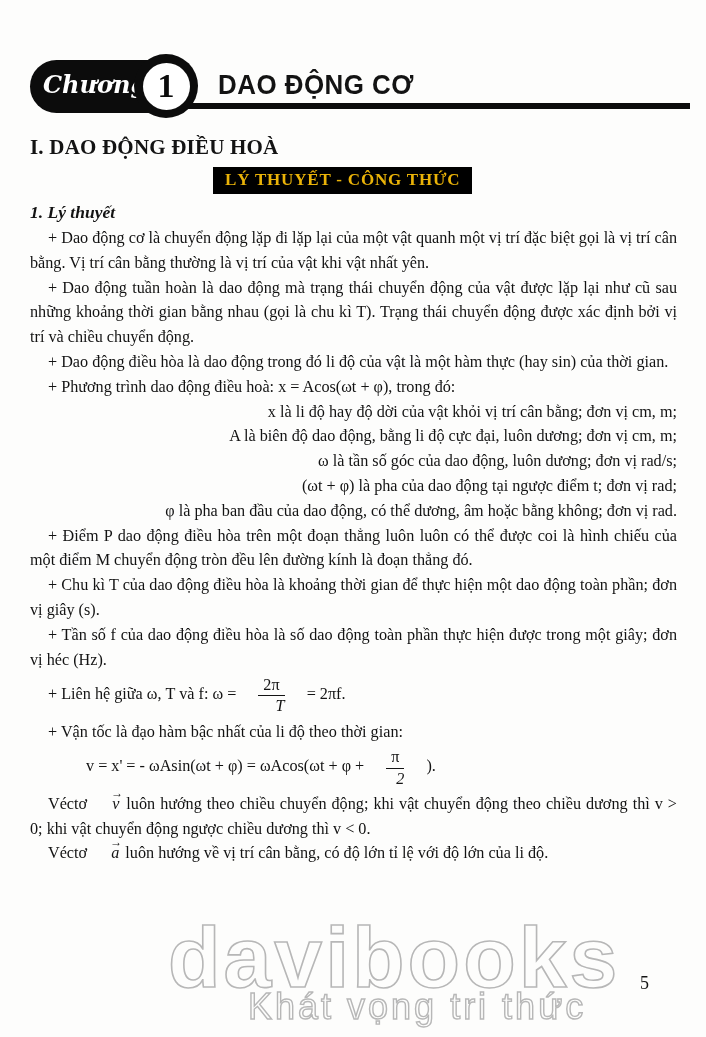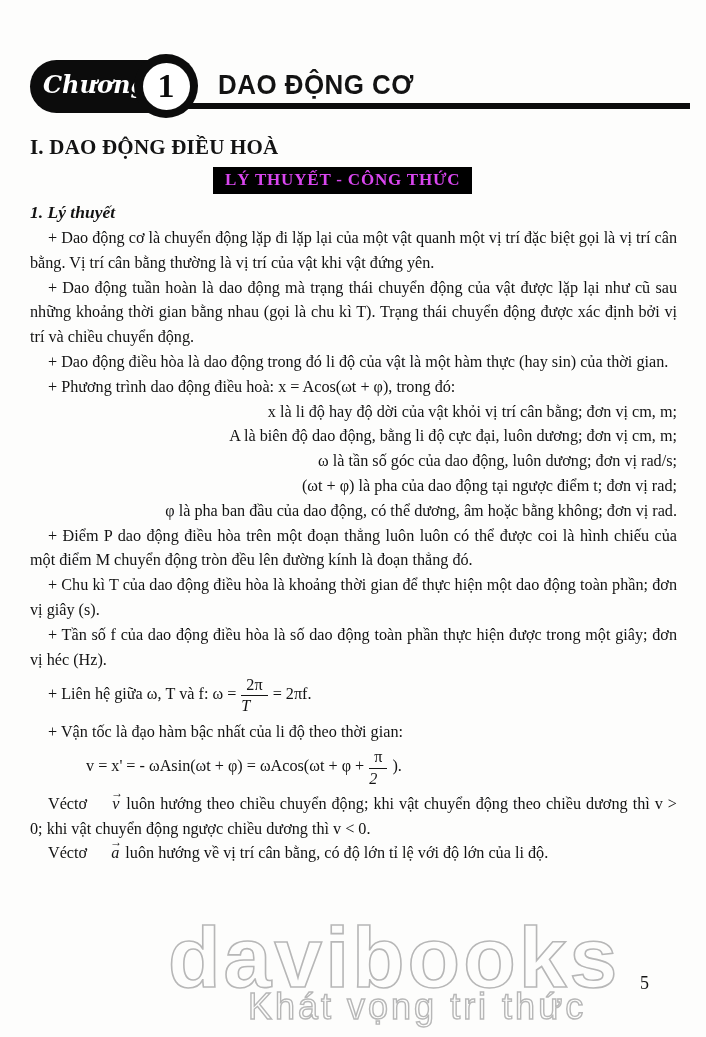--- a/index.html
+++ b/index.html
@@ -77,21 +77,21 @@
     font-weight: bold;
     font-size: 21px;
     letter-spacing: 0.2px;
     white-space: nowrap;
     text-align: right;
   }
   .banner {
     position: absolute;
     top: 167px; left: 213px;
     background: #000000;
-    color: #d946ef;
+    color: #eab308;
     font-weight: bold;
     font-size: 17px;
     letter-spacing: 0.8px;
     padding: 3px 12px 4px 12px;
     white-space: nowrap;
   }
   .subsection-title {
     position: absolute;
     top: 202px; left: 30px;
     font-weight: bold;
@@ -113,24 +113,24 @@
   .content p { margin: 0; }
   .content p.plus { text-indent: 18px; }
   .content p.sub { text-indent: 0; padding-left: 30px; text-align: right; }
   .content p.formula { text-indent: 0; padding-left: 56px; text-align: left; margin: 5px 0; }
   .content p.mathrow { margin: 4px 0; }
 
   
   .frac {
     display: inline-flex;
     flex-direction: column;
-    align-items: flex-start;
+    align-items: flex-end;
     vertical-align: middle;
     line-height: 1.12;
-    margin: 0 1px;
+    margin: 0 18px;
     text-indent: 0;
   }
   .frac .num { padding: 0 5px 1px 5px; border-bottom: 1.5px solid #131313; }
   .frac .den { padding-top: 1px; font-style: italic; }
 
   
   .vec {
     display: inline-block;
     position: relative;
     font-style: italic;
@@ -197,21 +197,21 @@
 
   <div class="chapter-title">DAO ĐỘNG CƠ</div>
 
   <div class="section-title">I. DAO ĐỘNG ĐIỀU HOÀ</div>
 
   <div class="banner">LÝ THUYẾT - CÔNG THỨC</div>
 
   <div class="subsection-title">1. Lý thuyết</div>
 
   <div class="content">
-      <p class="plus">+ Dao động cơ là chuyển động lặp đi lặp lại của một vật quanh một vị trí đặc biệt gọi là vị trí cân bằng. Vị trí cân bằng thường là vị trí của vật khi vật đứng yên.</p>
+      <p class="plus">+ Dao động cơ là chuyển động lặp đi lặp lại của một vật quanh một vị trí đặc biệt gọi là vị trí cân bằng. Vị trí cân bằng thường là vị trí của vật khi vật nhất yên.</p>
       <p class="plus">+ Dao động tuần hoàn là dao động mà trạng thái chuyển động của vật được lặp lại như cũ sau những khoảng thời gian bằng nhau (gọi là chu kì T). Trạng thái chuyển động được xác định bởi vị trí và chiều chuyển động.</p>
       <p class="plus">+ Dao động điều hòa là dao động trong đó li độ của vật là một hàm thực (hay sin) của thời gian.</p>
       <p class="plus">+ Phương trình dao động điều hoà: x = Acos(ωt + φ), trong đó:</p>
       <p class="sub">x là li độ hay độ dời của vật khỏi vị trí cân bằng; đơn vị cm, m;</p>
       <p class="sub">A là biên độ dao động, bằng li độ cực đại, luôn dương; đơn vị cm, m;</p>
       <p class="sub">ω là tần số góc của dao động, luôn dương; đơn vị rad/s;</p>
       <p class="sub">(ωt + φ) là pha của dao động tại ngược điểm t; đơn vị rad;</p>
       <p class="sub">φ là pha ban đầu của dao động, có thể dương, âm hoặc bằng không; đơn vị rad.</p>
       <p class="plus">+ Điểm P dao động điều hòa trên một đoạn thẳng luôn luôn có thể được coi là hình chiếu của một điểm M chuyển động tròn đều lên đường kính là đoạn thẳng đó.</p>
       <p class="plus">+ Chu kì T của dao động điều hòa là khoảng thời gian để thực hiện một dao động toàn phần; đơn vị giây (s).</p>

